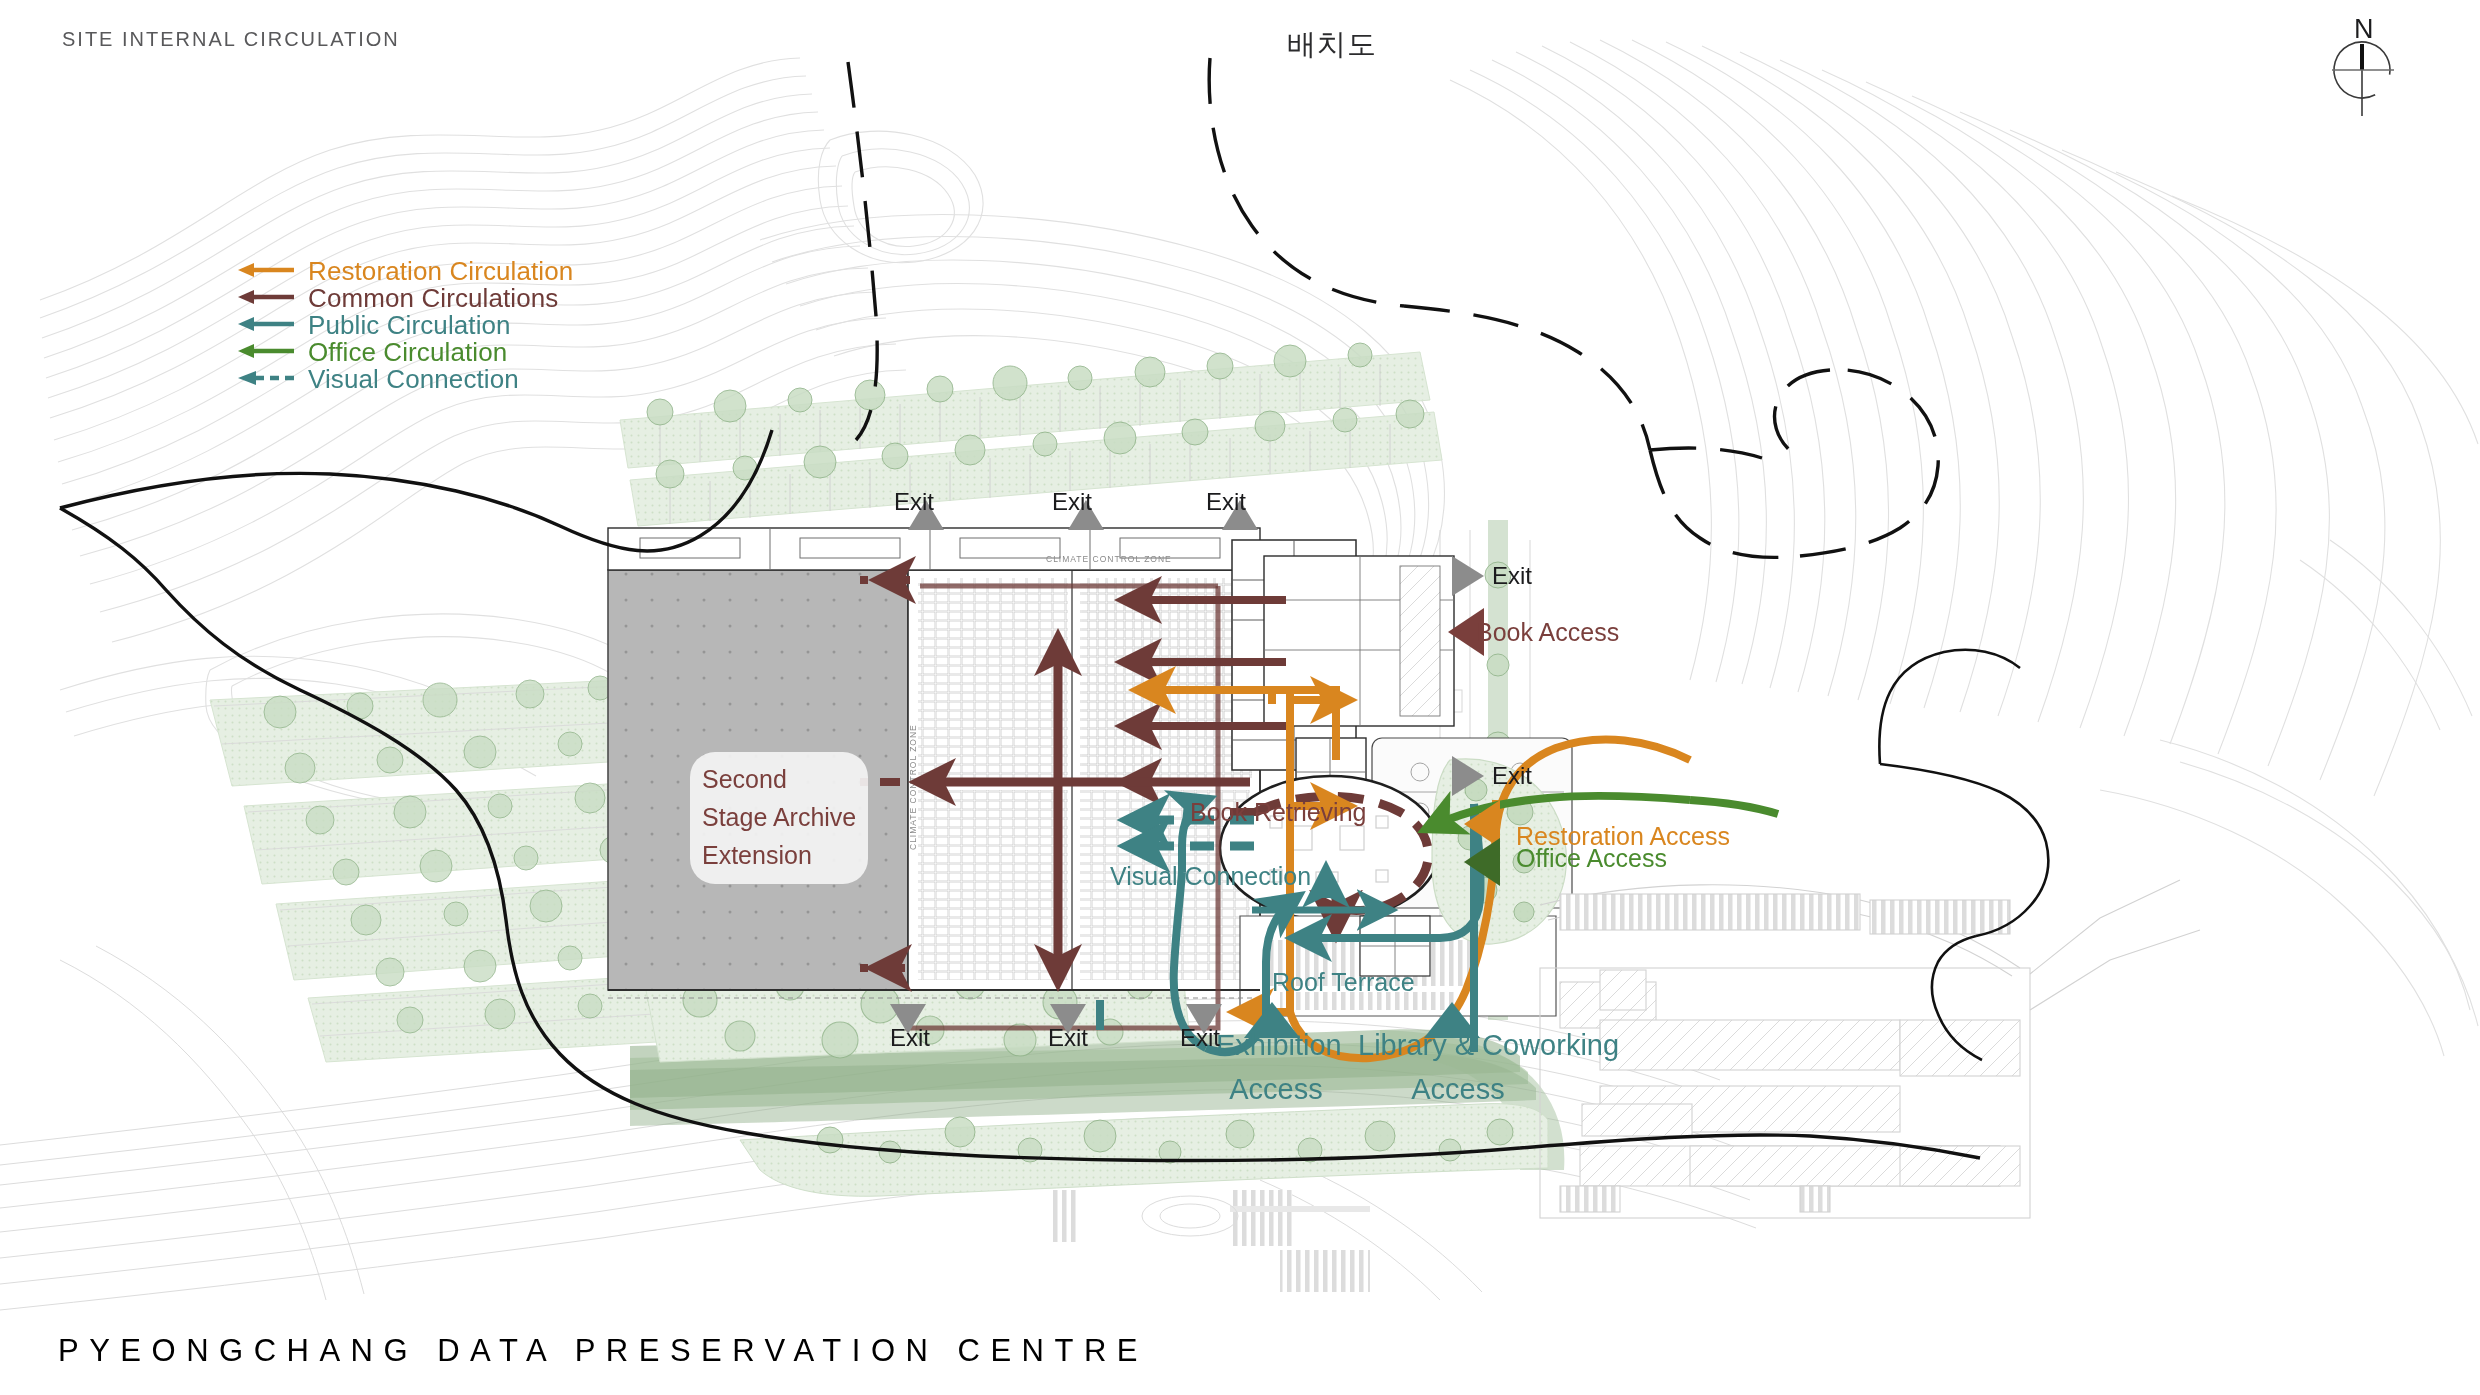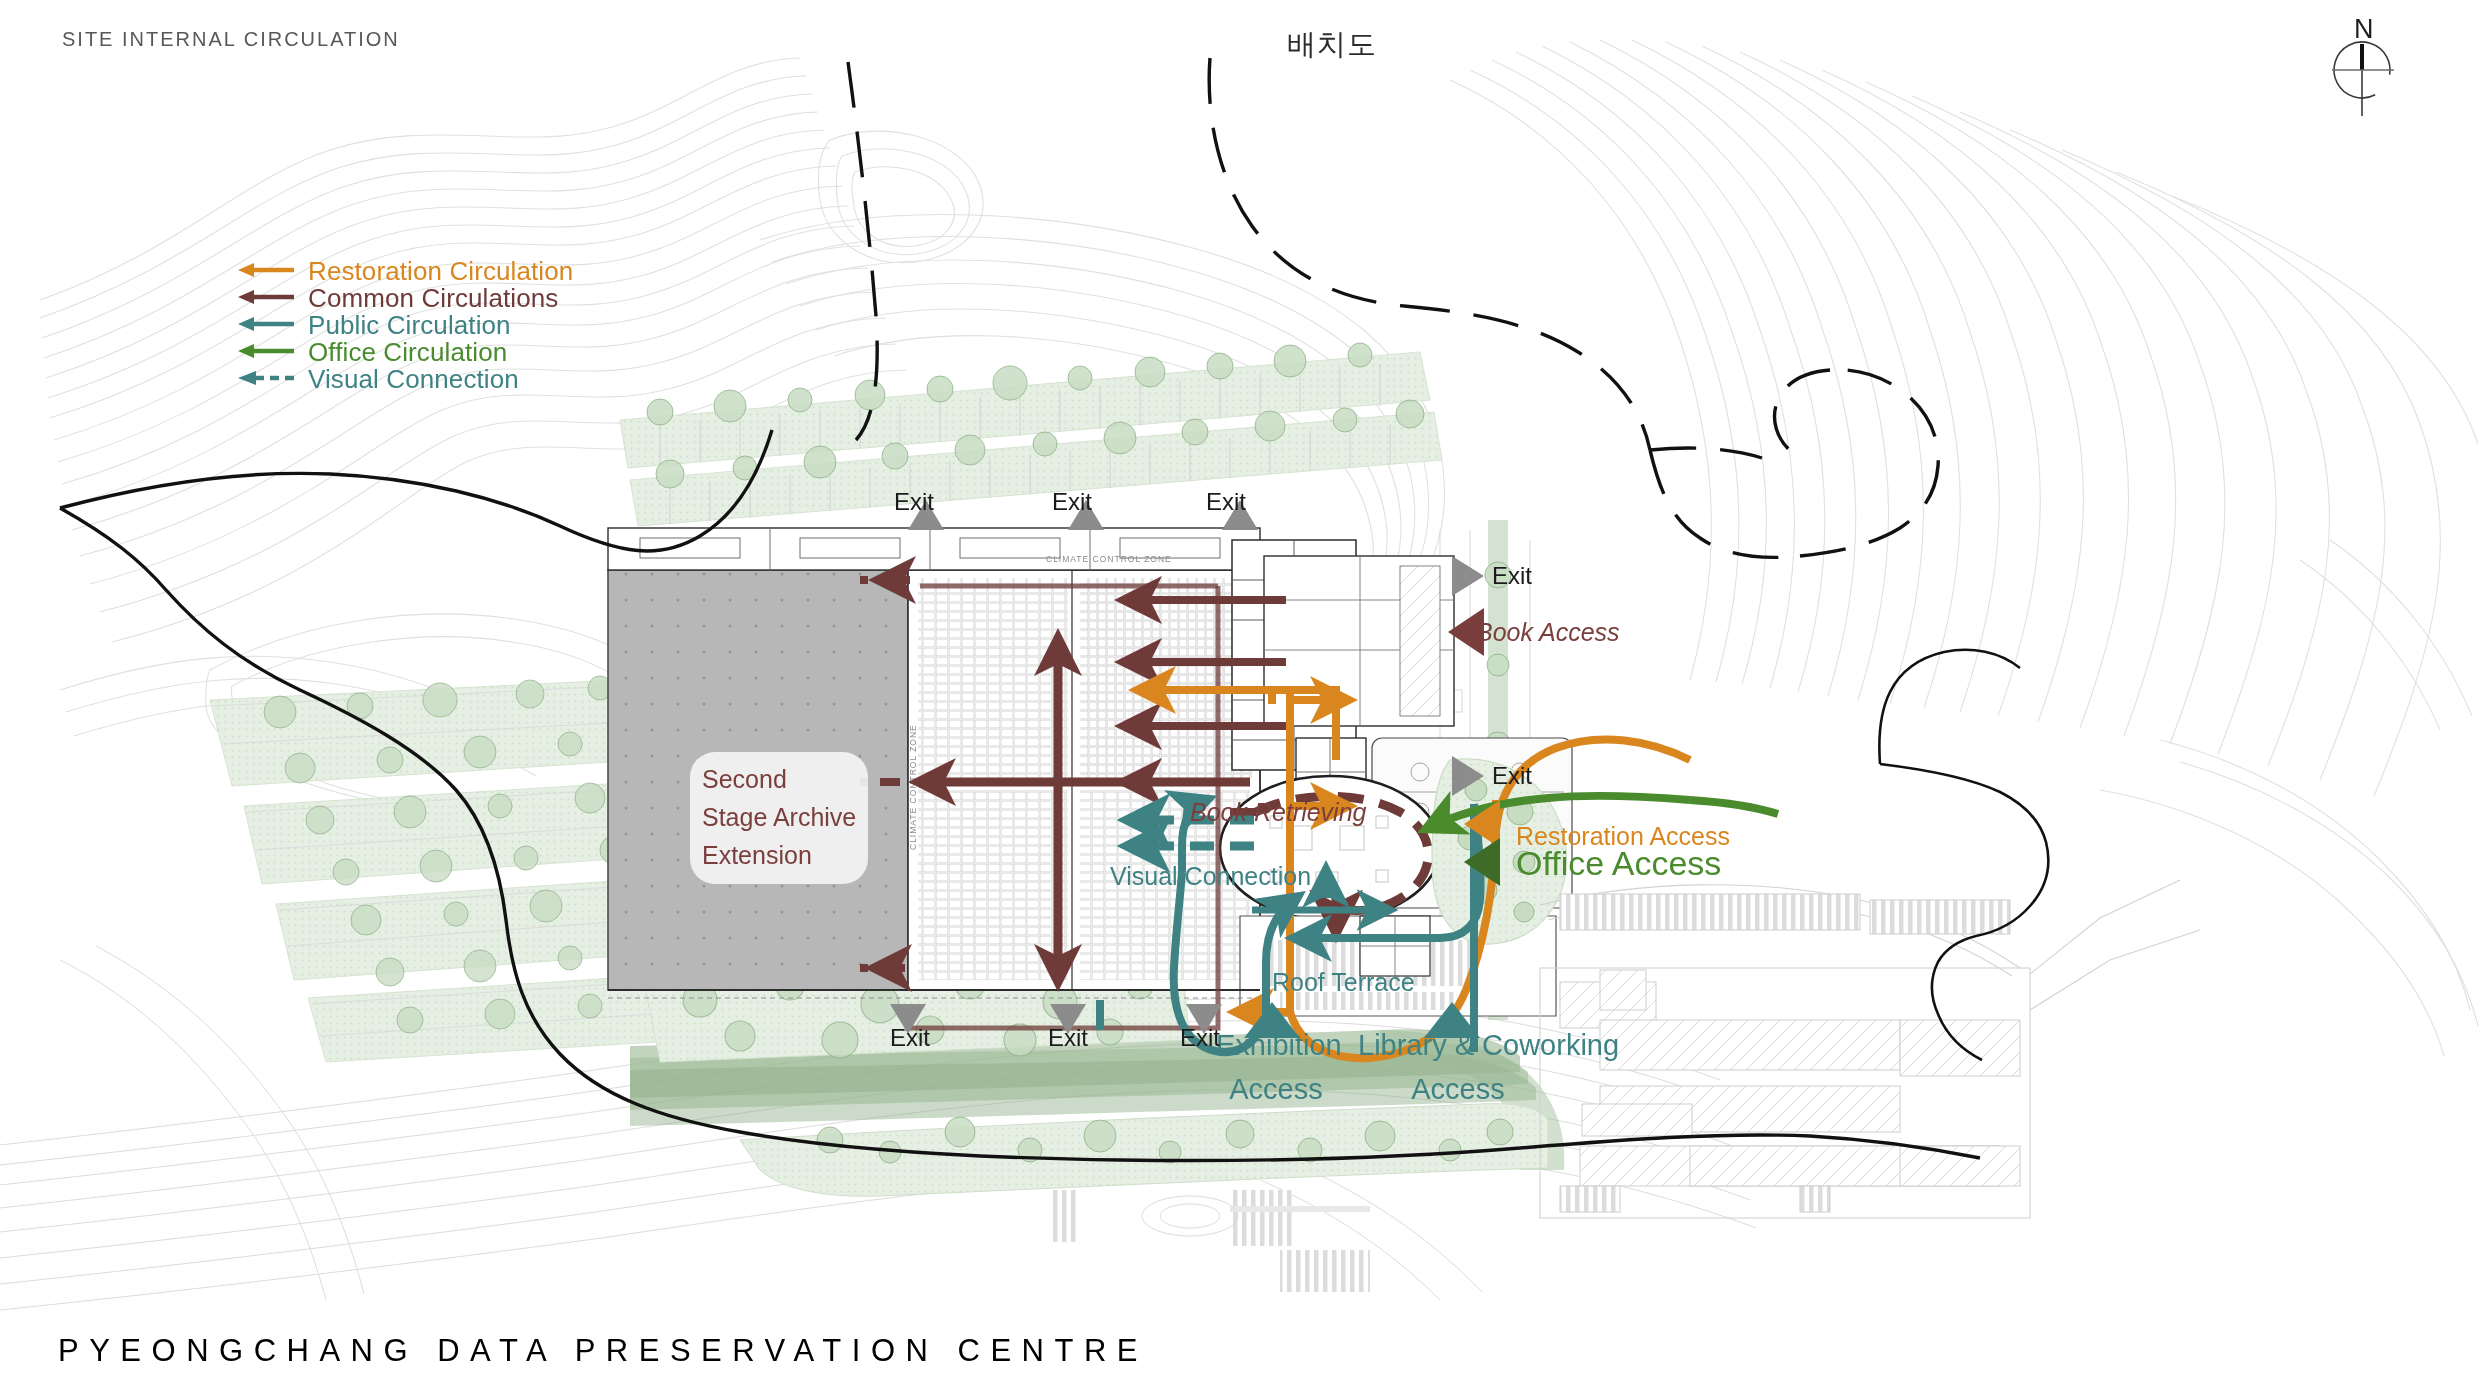--- a/index.html
+++ b/index.html
@@ -39,23 +39,23 @@
 
   
   .legend{position:absolute;left:236px;top:256px;}
   .leg-row{position:relative;height:27px;white-space:nowrap;}
   .leg-sym{position:absolute;left:0;top:6px;width:62px;height:16px;}
   .leg-txt{position:absolute;left:72px;top:0px;font-size:26px;letter-spacing:.1px;}
 
   
   .lbl{position:absolute;white-space:nowrap;}
   .lbl-exit{font-size:24px;color:#1b1b1d;}
-  .lbl-maroon{font-size:25px;color:#7a3f3c;font-style:italic;}
+  .lbl-maroon{font-size:25px;color:#7a3f3c;}
   .lbl-orange{font-size:25px;color:#d9861f;margin-top:16px;}
-  .lbl-green{font-size:34px;color:#4a8b2e;}
+  .lbl-green{font-size:25px;color:#4a8b2e;}
   .lbl-teal{font-size:25px;color:#3e8284;}
   .lbl-block{
     position:absolute;font-size:25px;color:#7a3f3c;line-height:1.52;
     background:rgba(243,243,243,.92);padding:8px 12px 10px 12px;border-radius:25px;
   }
   .lbl-teal-2l{font-size:29px;color:#3e8284;line-height:1.5;text-align:center;}
   svg{display:block;}
 </style>
 </head>
 <body>

